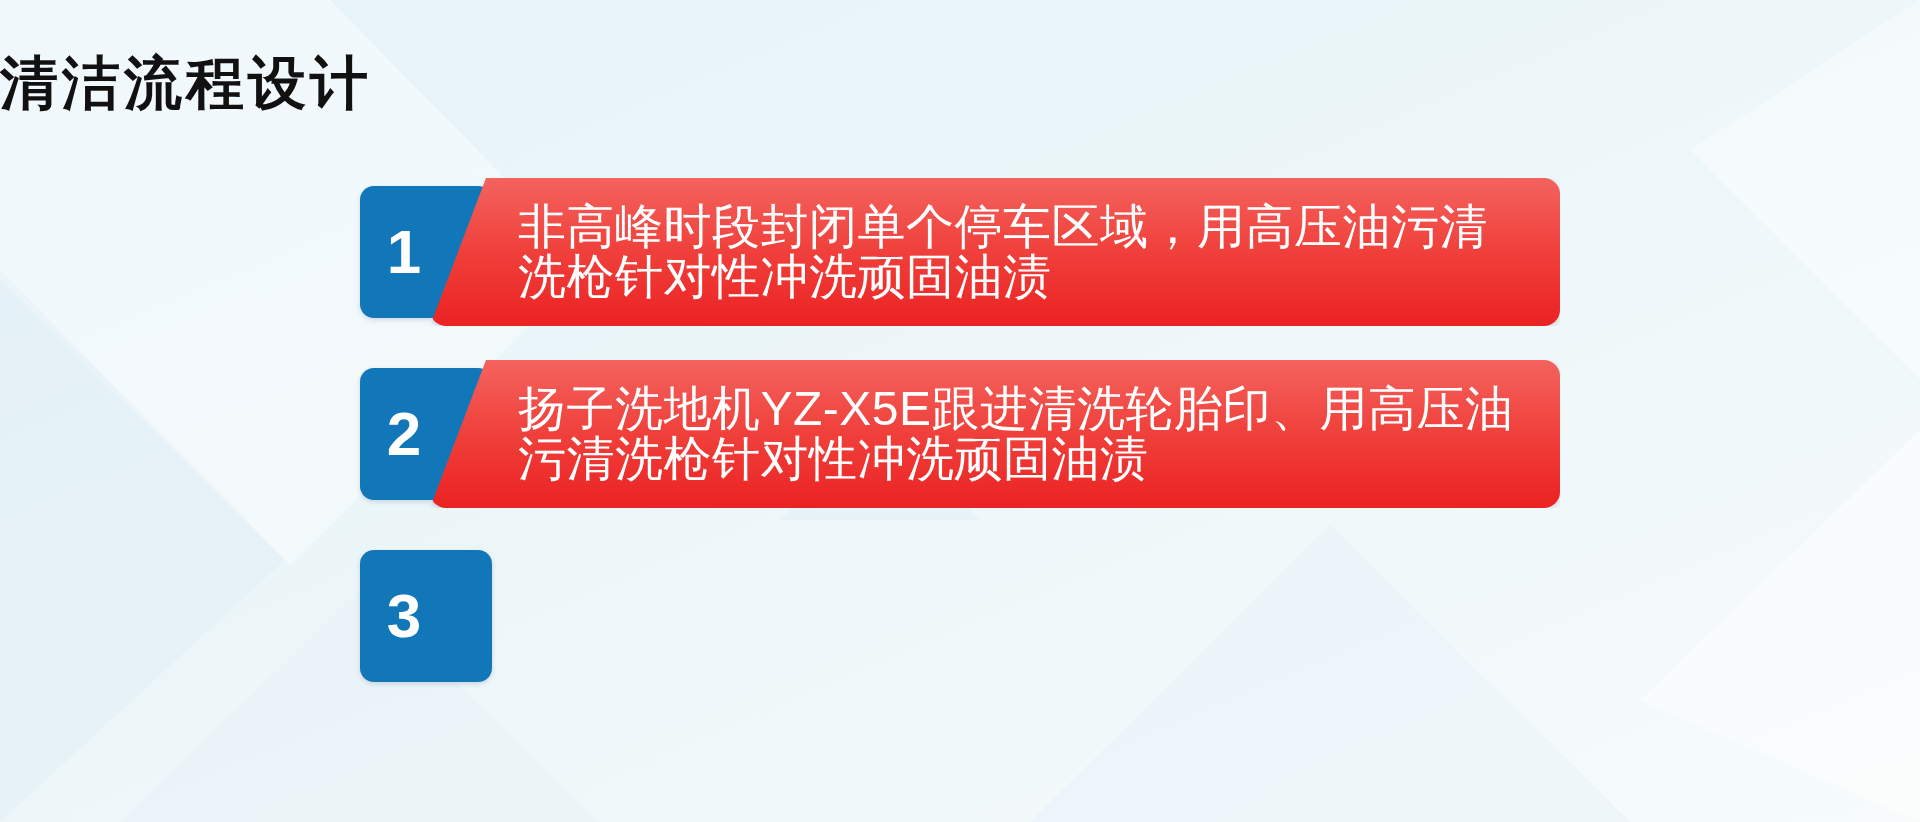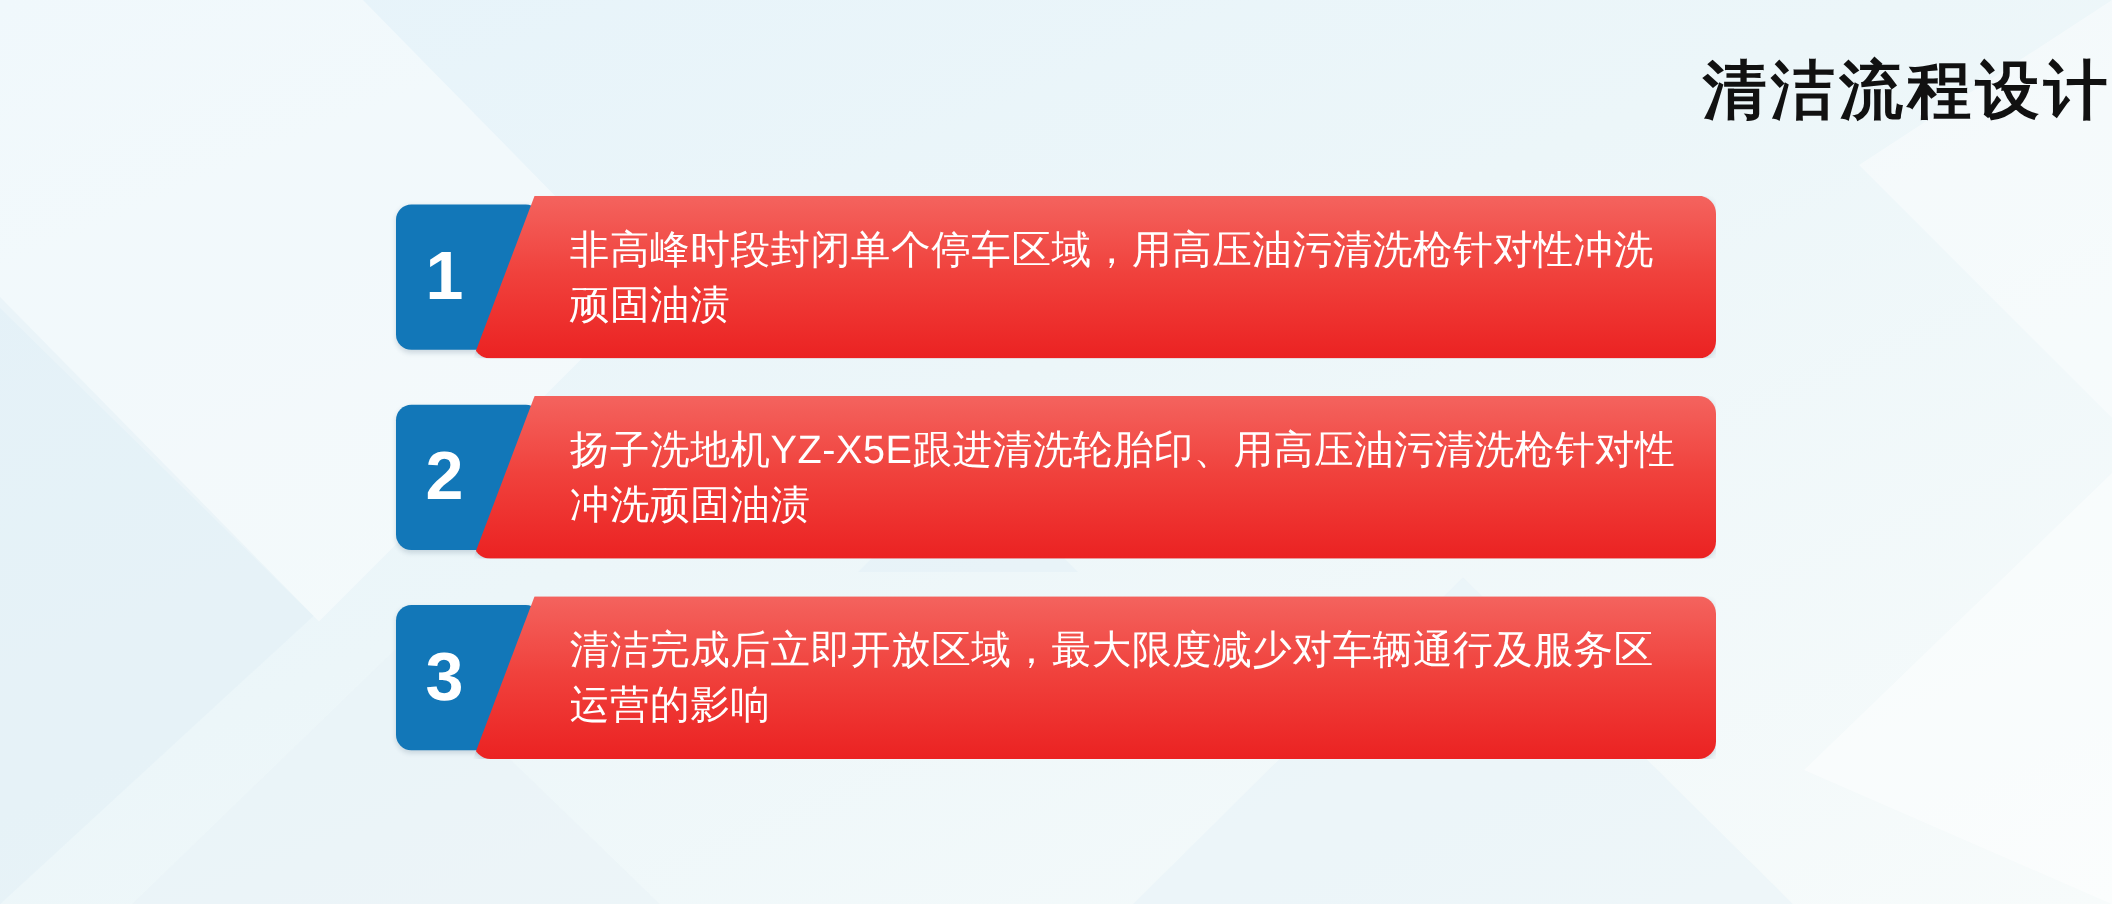--- a/index.html
+++ b/index.html
@@ -29,21 +29,21 @@
     pointer-events: none;
   }
   .bg-layer svg { display: block; width: 1920px; height: 822px; }
 
   
   .title {
     position: absolute;
     top: 44px;
     left: 0;
     width: 1920px;
-    text-align: right;
+    text-align: left;
     font-size: 58px;
     line-height: 78px;
     font-weight: 700;
     letter-spacing: 4px;
     color: #111111;
     white-space: nowrap;
   }
 
   
   .steps {
@@ -102,21 +102,21 @@
   }
   .card-inner {
     position: absolute;
     left: 88px;
     right: 36px;
     top: 50%;
     transform: translateY(-50%);
   }
   .card-text {
     color: #ffffff;
-    font-size: 36px;
+    font-size: 48px;
     line-height: 50px;
     font-weight: 400;
     letter-spacing: 0.5px;
     word-break: break-word;
   }
 </style>
 </head>
 <body>
 
 <div id="stage">
@@ -166,21 +166,16 @@
         <div class="card-inner">
           <div class="card-text">扬子洗地机YZ-X5E跟进清洗轮胎印、用高压油污清洗枪针对性冲洗顽固油渍</div>
         </div>
       </div>
     </div>
 
     <div class="step">
       <div class="badge">
         <div class="badge-num">3</div>
       </div>
-      <div class="card">
-        <div class="card-inner">
-          <div class="card-text">清洁完成后立即开放区域，最大限度减少对车辆通行及服务区运营的影响</div>
-        </div>
-      </div>
     </div>
 
   </div>
 </div>
 
 </body></html>

